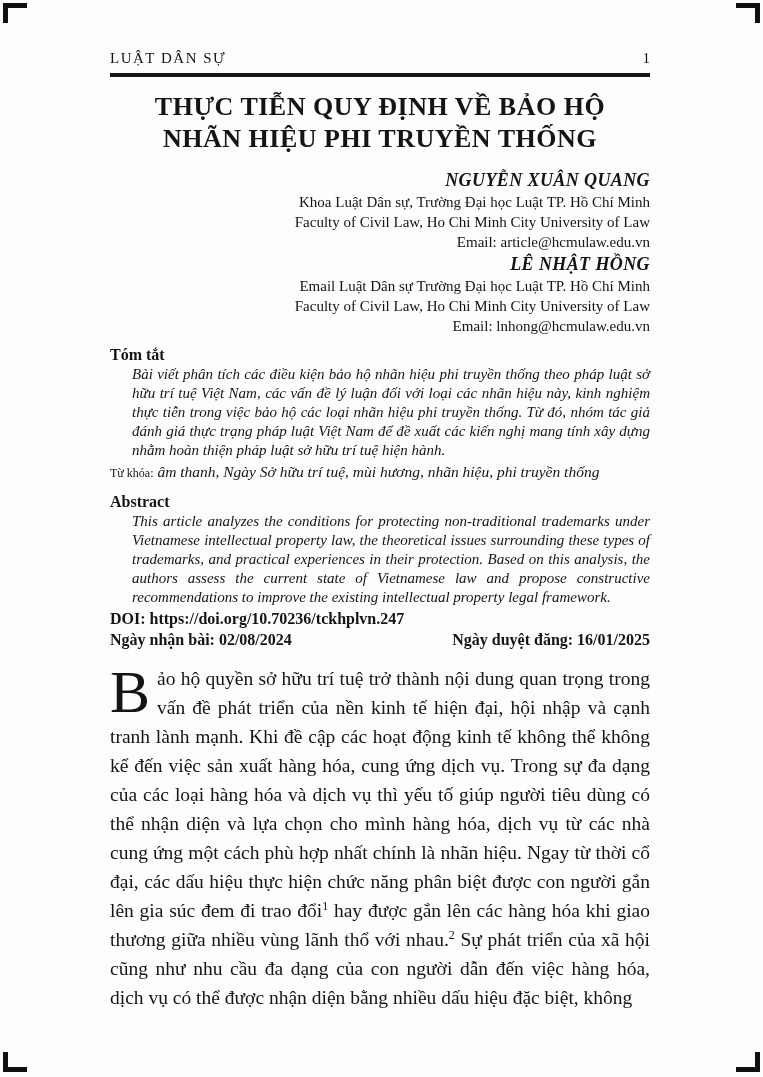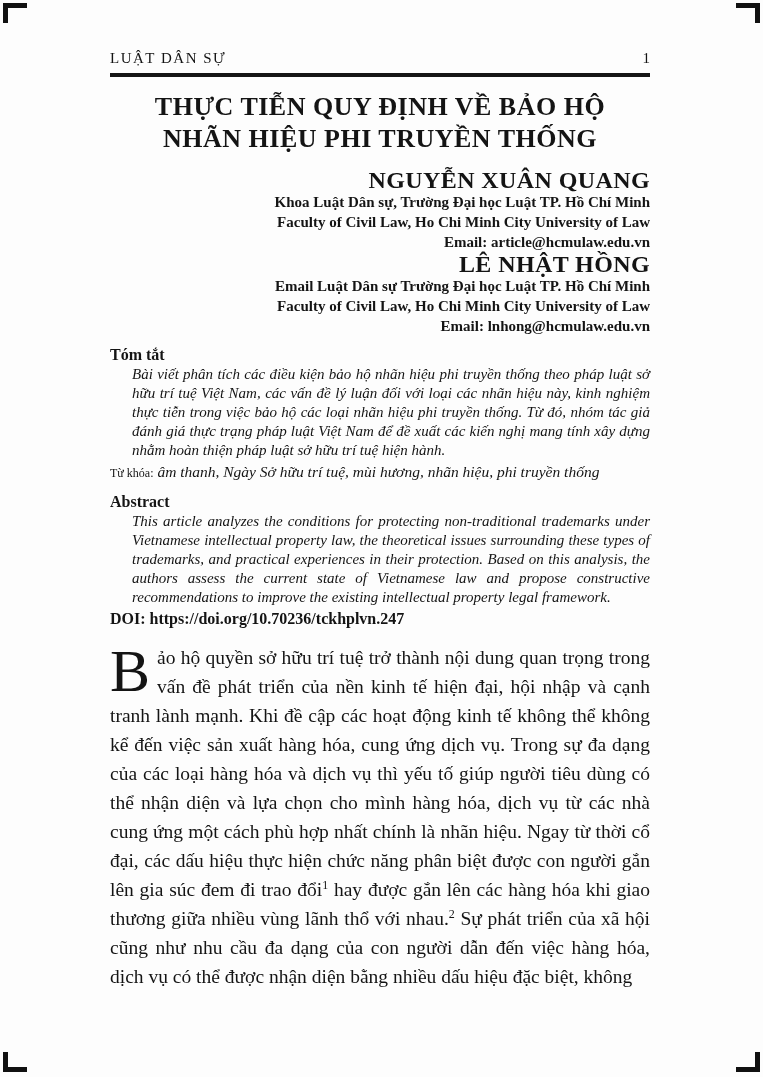--- a/index.html
+++ b/index.html
@@ -36,22 +36,22 @@
   .title{
     margin:14px 0 0 0;
     text-align:center;
     font-size:26px;font-weight:bold;
     letter-spacing:0.5px;
     line-height:32px;
   }
 
   
   .authors{margin-top:13px;text-align:right;}
-  .author-name{font-size:24px;font-weight:bold;letter-spacing:0.4px;line-height:24px;}
-  .author-line{font-size:15px;line-height:20px;font-weight:bold;}
+  .author-name{font-size:18px;font-weight:bold;letter-spacing:0.4px;line-height:24px;font-style:italic;}
+  .author-line{font-size:15px;line-height:20px;}
 
   
   .sect{margin-top:9px;}
   .sect-heading{font-size:16px;font-weight:bold;line-height:19px;}
   .abstract-para{
     margin:1px 0 0 22px;
     font-size:15px;font-style:italic;
     text-align:justify;
     line-height:19px;
   }
@@ -115,17 +115,21 @@
       <p class="abstract-para">Bài viết phân tích các điều kiện bảo hộ nhãn hiệu phi truyền thống theo pháp luật sở hữu trí tuệ Việt Nam, các vấn đề lý luận đối với loại các nhãn hiệu này, kinh nghiệm thực tiễn trong việc bảo hộ các loại nhãn hiệu phi truyền thống. Từ đó, nhóm tác giả đánh giá thực trạng pháp luật Việt Nam để đề xuất các kiến nghị mang tính xây dựng nhằm hoàn thiện pháp luật sở hữu trí tuệ hiện hành.</p>
       <div class="kw-line"><span class="lbl">Từ khóa:</span> <span class="val">âm thanh, Ngày Sở hữu trí tuệ, mùi hương, nhãn hiệu, phi truyền thống</span></div>
     </div>
 
     <div class="sect">
       <div class="sect-heading">Abstract</div>
       <p class="abstract-para">This article analyzes the conditions for protecting non-traditional trademarks under Vietnamese intellectual property law, the theoretical issues surrounding these types of trademarks, and practical experiences in their protection. Based on this analysis, the authors assess the current state of Vietnamese law and propose constructive recommendations to improve the existing intellectual property legal framework.</p>
     </div>
 
     <div class="meta-line"><span>DOI:</span> <span>https://doi.org/10.70236/tckhplvn.247</span></div>
+    <div class="dates-row">
+      <span><span>Ngày nhận bài:</span> <span>02/08/2024</span></span>
+      <span><span>Ngày duyệt đăng:</span> <span>16/01/2025</span></span>
+    </div>
 
     <p class="body-para"><span class="dropcap">B</span><span>ảo hộ quyền sở hữu trí tuệ trở thành nội dung quan trọng trong vấn đề phát triển của nền kinh tế hiện đại, hội nhập và cạnh tranh lành mạnh. Khi đề cập các hoạt động kinh tế không thể không kể đến việc sản xuất hàng hóa, cung ứng dịch vụ. Trong sự đa dạng của các loại hàng hóa và dịch vụ thì yếu tố giúp người tiêu dùng có thể nhận diện và lựa chọn cho mình hàng hóa, dịch vụ từ các nhà cung ứng một cách phù hợp nhất chính là nhãn hiệu. Ngay từ thời cổ đại, các dấu hiệu thực hiện chức năng phân biệt được con người gắn lên gia súc đem đi trao đổi</span><sup>1</sup><span> hay được gắn lên các hàng hóa khi giao thương giữa nhiều vùng lãnh thổ với nhau.</span><sup>2</sup><span> Sự phát triển của xã hội cũng như nhu cầu đa dạng của con người dẫn đến việc hàng hóa, dịch vụ có thể được nhận diện bằng nhiều dấu hiệu đặc biệt, không</span></p>
 
   </div>
 </div>
 
 </body></html>

